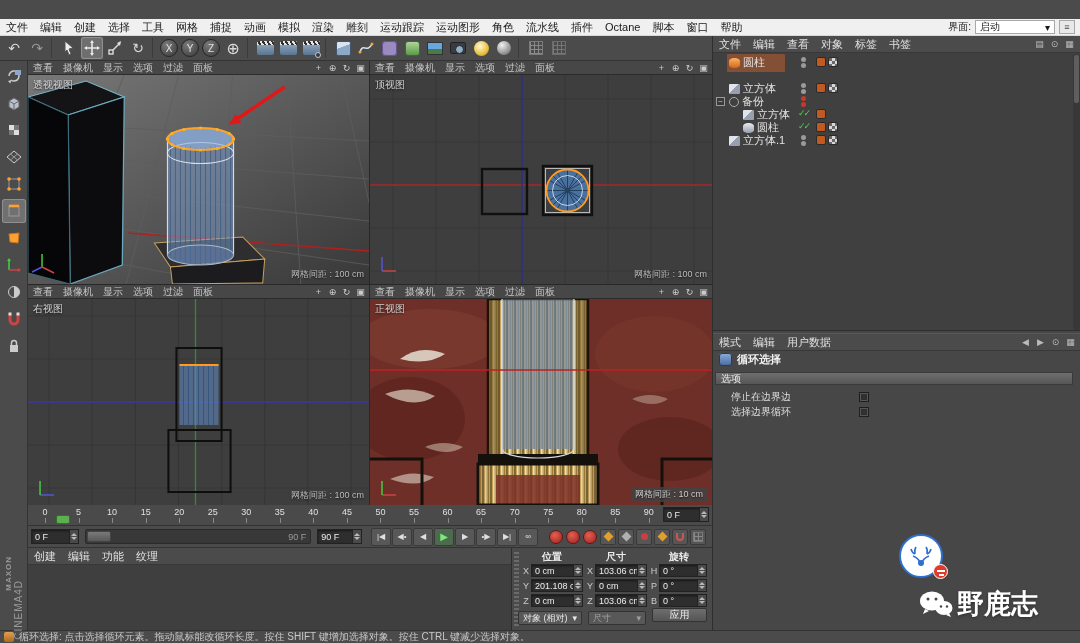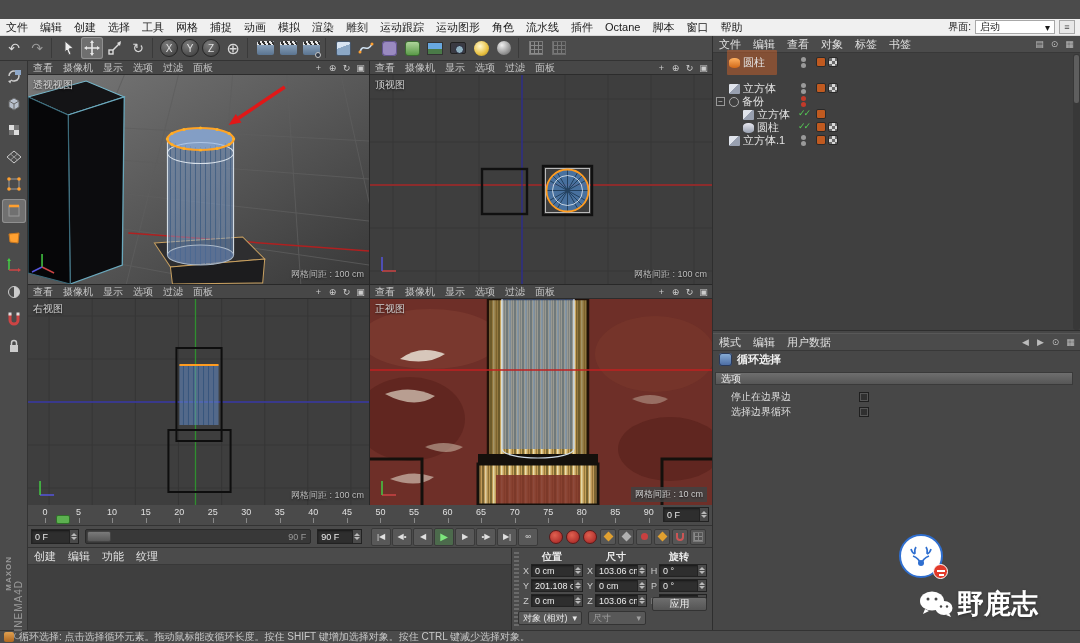--- a/index.html
+++ b/index.html
@@ -73,21 +73,21 @@
 .grid-label.chip{background:rgba(66,66,66,.85);padding:1px 4px;color:#ccc}
 
 
 .rpanel{left:712px;top:36px;width:368px;height:594px;background:#474747;border-left:1px solid #2e2e2e}
 .pm-menus{display:flex;align-items:center;height:17px;font-size:11px;color:#e0e0e0;background:#4b4b4b;border-bottom:1px solid #383838}
 .pm-menus .mi{padding:0 6px;white-space:nowrap}
 .pm-icons{margin-left:auto;display:flex;gap:2px;padding-right:4px}
 .pm-icons i{font-style:normal;font-size:9px;color:#bbb;width:13px;text-align:center}
 .om-list{position:absolute;left:0;top:17px;width:368px;height:278px;background:#404040;border-bottom:1px solid #2e2e2e}
 .om-row{position:absolute;left:0;width:368px;height:13px;display:flex;align-items:center;font-size:11px;color:#e4e4e4}
-.nm{display:flex;align-items:center;height:25px;padding-right:12px}
+.nm{display:flex;align-items:center;height:18px;padding-right:20px}
 .sel .nm{background:rgba(215,100,40,.45);border-radius:1px}
 .exp{width:9px;height:9px;border:1px solid #999;background:#3a3a3a;font-size:8px;line-height:7px;text-align:center;color:#ccc;margin:0 2px 0 3px}
 .oi{width:11px;height:10px;margin:0 3px 0 2px;flex:none}
 .oi-cyl{background:linear-gradient(#e8e8f0,#98a0b0);border-radius:5px/3px}
 .oi-cyl.orange{background:linear-gradient(#ffb060,#d06818)}
 .oi-cube{background:linear-gradient(135deg,#e0e4ec 45%,#98a0b0 45%);border-radius:1px}
 .oi-null{width:10px;height:10px;border:1px solid #aaa;border-radius:50%;background:transparent}
 .state{position:absolute;left:88px;top:1px;display:flex;flex-direction:column;gap:1px}
 .state .dot{width:5px;height:5px;border-radius:50%;background:#9a9a9a}
 .state .dot.red{background:#c23a2a}
@@ -847,21 +847,21 @@
     </div>
 
     <div class="dd abs" style="left:6px;top:63px;width:64px">
       <span>对象 (相对)</span>
         <span>▾</span>
     </div>
     <div class="dd dis abs" style="left:76px;top:63px;width:58px">
       <span>尺寸</span>
         <span>▾</span>
     </div>
-    <div class="btn abs" style="left:140px;top:49px;width:55px">应用</div>
+    <div class="btn abs" style="left:140px;top:60px;width:55px">应用</div>
   </div>
 
   <div class="rpanel abs">
     <div class="pm-menus">
       <div style="display:flex">
 
       <span class="mi">文件</span>
           <span class="mi">编辑</span>
           <span class="mi">查看</span>
           <span class="mi">对象</span>

